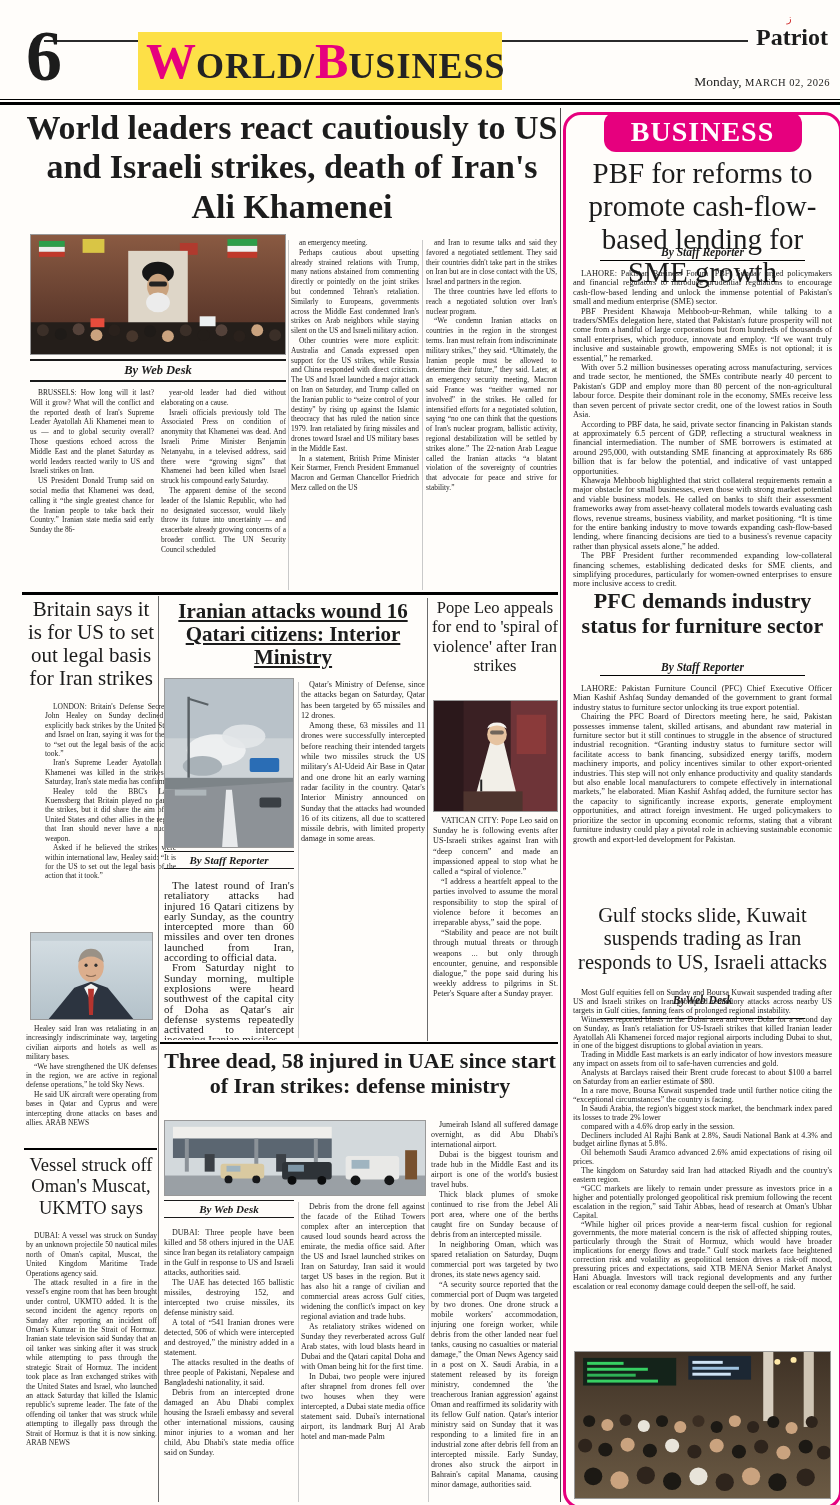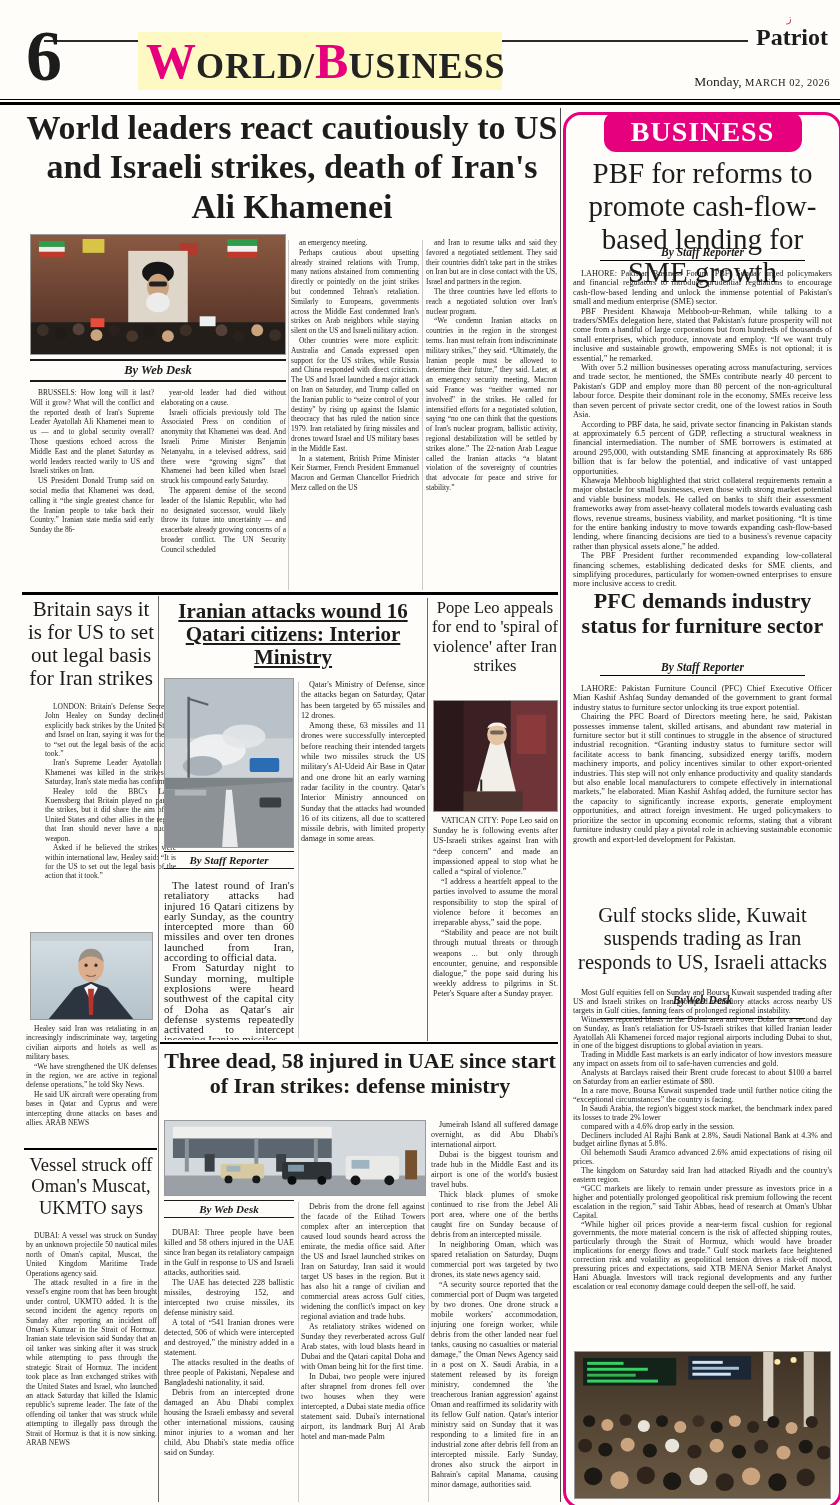--- a/index.html
+++ b/index.html
@@ -7,21 +7,21 @@
   .page{position:relative;width:840px;height:1505px;background:#fffdfa;margin:0 auto;
         font-family:"Liberation Serif",serif;color:var(--ink);overflow:hidden;}
   .abs{position:absolute;}
   .body p{margin:0;text-indent:8px;text-align:justify;hyphens:auto;}
   .byline{font-weight:bold;font-style:italic;text-align:center;}
   h1,h2{margin:0;}
 
   
   #masthead-rule{left:44px;top:40px;width:792px;height:2px;background:#2b2b2b;}
   #page-number{left:26px;top:22px;font-size:72px;font-weight:bold;line-height:.95;}
-  #section-title{left:138px;top:32px;width:348px;text-align:center;background:#fef9c3;padding:0 8px;white-space:nowrap;}
+  #section-title{left:138px;top:32px;width:348px;text-align:center;background:#fde047;padding:0 8px;white-space:nowrap;}
   #section-title .cap{font-size:50px;font-weight:bold;color:var(--pink);}
   #section-title .rest{font-size:36px;font-weight:bold;color:#232323;letter-spacing:1px;}
   #brand{right:4px;top:24px;background:#fffdfa;padding:0 8px;font-size:24px;font-weight:bold;}
   #brand-mark{position:absolute;top:-11px;left:44%;font-size:10px;color:#cc2222;font-weight:normal;}
   #date-line{right:10px;top:74px;font-size:13.5px;}
   #date-line .caps{font-size:10.5px;letter-spacing:.5px;}
   #header-bar-thin{left:0;top:99px;width:840px;height:1px;background:#000;}
   #header-bar-thick{left:0;top:102px;width:840px;height:3px;background:#000;}
 
   
@@ -300,21 +300,21 @@
         <rect x="188" y="40" width="18" height="9" fill="#9fb4c0"></rect>
       <circle cx="192" cy="61" r="5" fill="#141516"></circle>
         <circle cx="226" cy="61" r="5" fill="#141516"></circle>
       <rect x="242" y="30" width="12" height="30" fill="#77512f"></rect>
     </svg>
   </div>
 
   <div class="abs byline" id="uae-byline">By Web Desk</div>
   <div class="abs body" id="uae-col1">
       <p>DUBAI: Three people have been killed and 58 others injured in the UAE since Iran began its retaliatory campaign in the Gulf in response to US and Israeli attacks, authorities said.</p>
-      <p>The UAE has detected 228 ballistic missiles, destroying 152, and intercepted two cruise missiles, its defense ministry said.</p>
+      <p>The UAE has detected 165 ballistic missiles, destroying 152, and intercepted two cruise missiles, its defense ministry said.</p>
       <p>A total of “541 Iranian drones were detected, 506 of which were intercepted and destroyed,” the ministry added in a statement.</p>
       <p>The attacks resulted in the deaths of three people of Pakistani, Nepalese and Bangladeshi nationality, it said.</p>
       <p>Debris from an intercepted drone damaged an Abu Dhabi complex housing the Israeli embassy and several other international missions, causing minor injuries to a woman and her child, Abu Dhabi's state media office said on Sunday.</p>
     </div>
   <div class="abs body" id="uae-col2">
       <p>Debris from the drone fell against the facade of the Etihad Towers complex after an interception that caused loud sounds heard across the emirate, the media office said. After the US and Israel launched strikes on Iran on Saturday, Iran said it would target US bases in the region. But it has also hit a range of civilian and commercial areas across Gulf cities, widening the conflict's impact on key regional aviation and trade hubs.</p>
       <p>As retaliatory strikes widened on Sunday they reverberated across Gulf Arab states, with loud blasts heard in Dubai and the Qatari capital Doha and with Oman being hit for the first time.</p>
       <p>In Dubai, two people were injured after shrapnel from drones fell over two houses when they were intercepted, a Dubai state media office statement said. Dubai's international airport, its landmark Burj Al Arab hotel and man-made Palm</p>
     </div>
   <div class="abs body" id="uae-col3">

